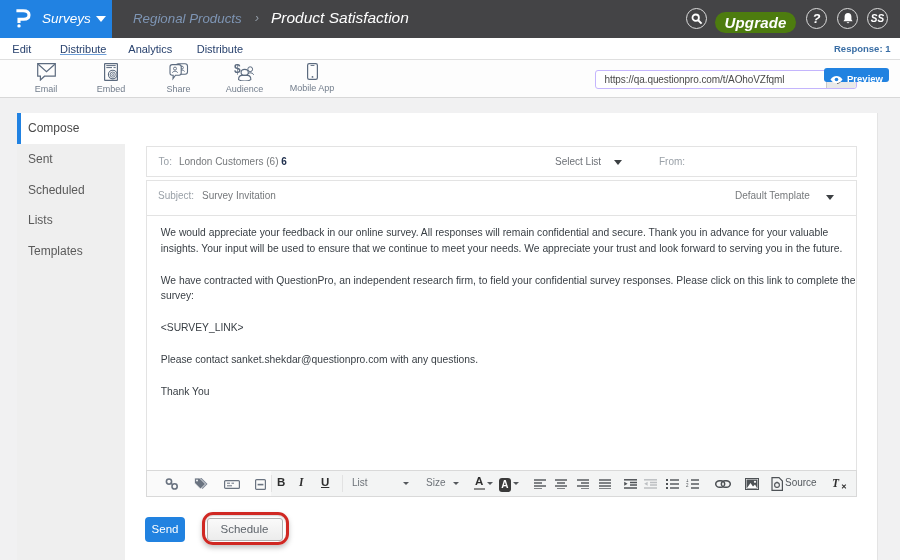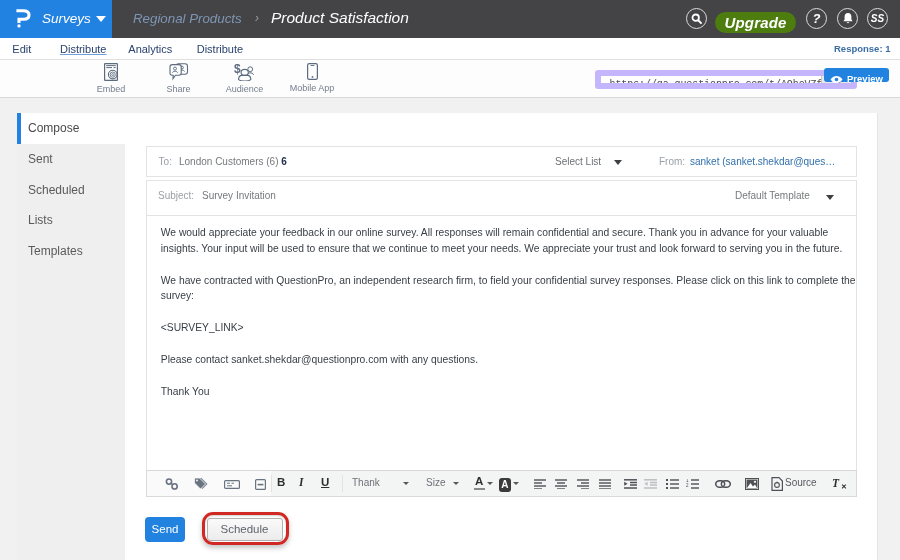--- a/index.html
+++ b/index.html
@@ -21,21 +21,21 @@
 
 .nav { position:absolute; left:0; top:38px; width:900px; height:22px; background:#fff; border-bottom:1px solid #dfdfdf; }
 .nav a { position:absolute; top:4.5px; font-size:11px; color:#29426e; font-weight:500; text-decoration:none; }
 .resp { position:absolute; left:834px; top:5px; font-size:9.5px; color:#3a6ea5; font-weight:700; }
 
 
 .tbar { position:absolute; left:0; top:60px; width:900px; height:38px; background:#fdfdfd; border-bottom:1px solid #d8d8d8; }
 .titem { position:absolute; top:3px; width:70px; text-align:center; color:#6b7686; }
 .titem .lbl { font-size:9px; color:#727d8c; margin-top:3px; }
 .titem svg { display:block; margin:0 auto; }
-.urlbox { position:absolute; left:595px; top:10px; width:262px; height:19px; background:#fff; border:6px solid #c4b5fd; border-radius:3px; font-size:10px; letter-spacing:-0.09px; color:#4a4a4a; line-height:17px; padding-left:8.5px; white-space:nowrap; overflow:hidden;font-family:Liberation Mono, monospace; }
+.urlbox { position:absolute; left:595px; top:10px; width:262px; height:19px; background:#fff; border:1px solid #c4b5fd; border-radius:3px; font-size:10px; letter-spacing:-0.09px; color:#4a4a4a; line-height:17px; padding-left:8.5px; white-space:nowrap; overflow:hidden; }
 .urlpencil { position:absolute; right:0; top:0; width:30px; height:17px; background:#e9e9e9; border-left:1px solid #c9c9c9; border-radius:0 2px 2px 0; text-align:center; }
 .prevbtn { position:absolute; left:824px; top:8px; width:65px; height:14px; background:#2182e0; border-radius:3px; color:#fff; font-size:9.5px; font-weight:700; text-align:center; line-height:22px; }
 
 
 .card { position:absolute; left:17px; top:113px; width:861px; height:447px; background:#fff; border-right:1px solid #e4e4e4; }
 .sidebar { position:absolute; left:0; top:31px; width:108px; height:416px; background:#efefef; }
 .sitem { height:30.5px; line-height:30.5px; padding-left:11px; font-size:12px; color:#5a5a5a; }
 .compose-active { position:absolute; left:0; top:0; width:108px; height:31px; background:#fff; border-left:4px solid #2182e2; line-height:31px; padding-left:7px; font-size:12px; color:#4a4a4a; }
 
 
@@ -91,20 +91,27 @@
 
 <div class="nav">
   <a style="left:12.3px;">Edit</a>
   <a style="left:60px; text-decoration:underline; text-decoration-color:#6f9fd8;">Distribute</a>
   <a style="left:128.3px;">Analytics</a>
   <a style="left:196.7px;">Distribute</a>
   <span class="resp">Response: 1</span>
 </div>
 
 <div class="tbar">
+  <div class="titem" style="left:11px;">
+    <svg width="19" height="18" viewBox="0 0 19 18">
+        <path d="M0.7 0.7 H18.3 V13.2 H7.5 L3.4 17 L3.4 13.2 H0.7 Z" fill="none" stroke="#5c6b7f" stroke-width="1.2"></path>
+        <path d="M1.2 1.2 L9.5 8.6 L17.8 1.2" fill="none" stroke="#5c6b7f" stroke-width="1.2"></path>
+      </svg>
+    <div class="lbl">Email</div>
+  </div>
   <div class="titem" style="left:76px;">
     <svg width="14" height="18" viewBox="0 0 14 18">
         <rect x="0.6" y="0.6" width="12.8" height="16.8" rx="0.5" fill="none" stroke="#5c6b7f" stroke-width="1.2"></rect>
         <line x1="2.3" y1="2.6" x2="11.7" y2="2.6" stroke="#5c6b7f" stroke-width="1"></line>
         <line x1="2.3" y1="4.6" x2="8" y2="4.6" stroke="#5c6b7f" stroke-width="1"></line>
         <line x1="9.5" y1="4.6" x2="11.7" y2="4.6" stroke="#5c6b7f" stroke-width="1"></line>
         <circle cx="8.7" cy="11.6" r="4.3" fill="#fdfdfd" stroke="#5c6b7f" stroke-width="1.1"></circle>
         <circle cx="8.7" cy="11.6" r="2.6" fill="none" stroke="#5c6b7f" stroke-width="0.9"></circle>
         <circle cx="8.7" cy="11.6" r="1" fill="none" stroke="#5c6b7f" stroke-width="0.8"></circle>
       </svg>
@@ -162,21 +169,20 @@
     <div class="sitem">Lists</div>
     <div class="sitem">Templates</div>
   </div>
 
   <div class="fieldrow row-to">
     <span class="glabel" style="position:absolute; left:11.6px;">To:</span>
     <span style="position:absolute; left:32px;">London Customers (6) <b style="color:#20304e;">6</b></span>
     <span style="position:absolute; left:408px; color:#6d7177;">Select List</span>
     <span class="fcaret" style="left:467px; top:13px;"></span>
     <span class="glabel" style="position:absolute; left:512px;">From:</span>
-    <span style="position:absolute; left:543px; color:#3170ab;">sanket (sanket.shekdar@ques…</span>
   </div>
 
   <div class="fieldrow row-sub">
     <span class="glabel" style="position:absolute; left:11px;">Subject:</span>
     <span style="position:absolute; left:55px;">Survey Invitation</span>
     <span style="position:absolute; left:588px;">Default Template</span>
     <span class="fcaret" style="left:679px; top:13.5px;"></span>
   </div>
 
   <div class="bodybox">
@@ -210,21 +216,21 @@
         <rect x="0.6" y="0.6" width="9.8" height="9.8" rx="1" fill="none" stroke="#6a7380" stroke-width="1.2"></rect>
         <rect x="2.6" y="4.8" width="5.8" height="1.6" fill="#6a7380"></rect>
       </svg>
     <div class="esep" style="left:124px;"></div>
 
     <span style="position:absolute; left:130px; top:5px; font-size:11.5px; font-weight:700; color:#2e2e2e;">B</span>
     <span style="position:absolute; left:152px; top:5px; font-size:11.5px; font-style:italic; font-weight:700; font-family:'Liberation Serif',serif; color:#2e2e2e;">I</span>
     <span style="position:absolute; left:174px; top:5px; font-size:11.5px; font-weight:700; color:#2e2e2e; text-decoration:underline;">U</span>
     <div class="esep" style="left:195px;"></div>
 
-    <span class="etxt" style="left:205px;">Thank</span>
+    <span class="etxt" style="left:205px;">List</span>
     <span class="ecaret" style="left:256px;"></span>
     <span class="etxt" style="left:279px;">Size</span>
     <span class="ecaret" style="left:306px;"></span>
 
     <span style="position:absolute; left:327px; top:4px; width:10.5px; text-align:center; font-size:11.5px; font-weight:700; color:#2e2e2e; border-bottom:2.2px solid #8a8a8a; line-height:12.5px;">A</span>
     <span class="ecaret" style="left:340px;"></span>
     <span style="position:absolute; left:352px; top:7px; width:11.5px; height:13.5px; background:#3a3a3a; border-radius:3px; color:#fff; font-size:10px; font-weight:700; text-align:center; line-height:13.5px;">A</span>
     <span class="ecaret" style="left:366px;"></span>
 
     <svg class="eico" style="left:387px; top:8px;" width="12" height="10" viewBox="0 0 12 10">

